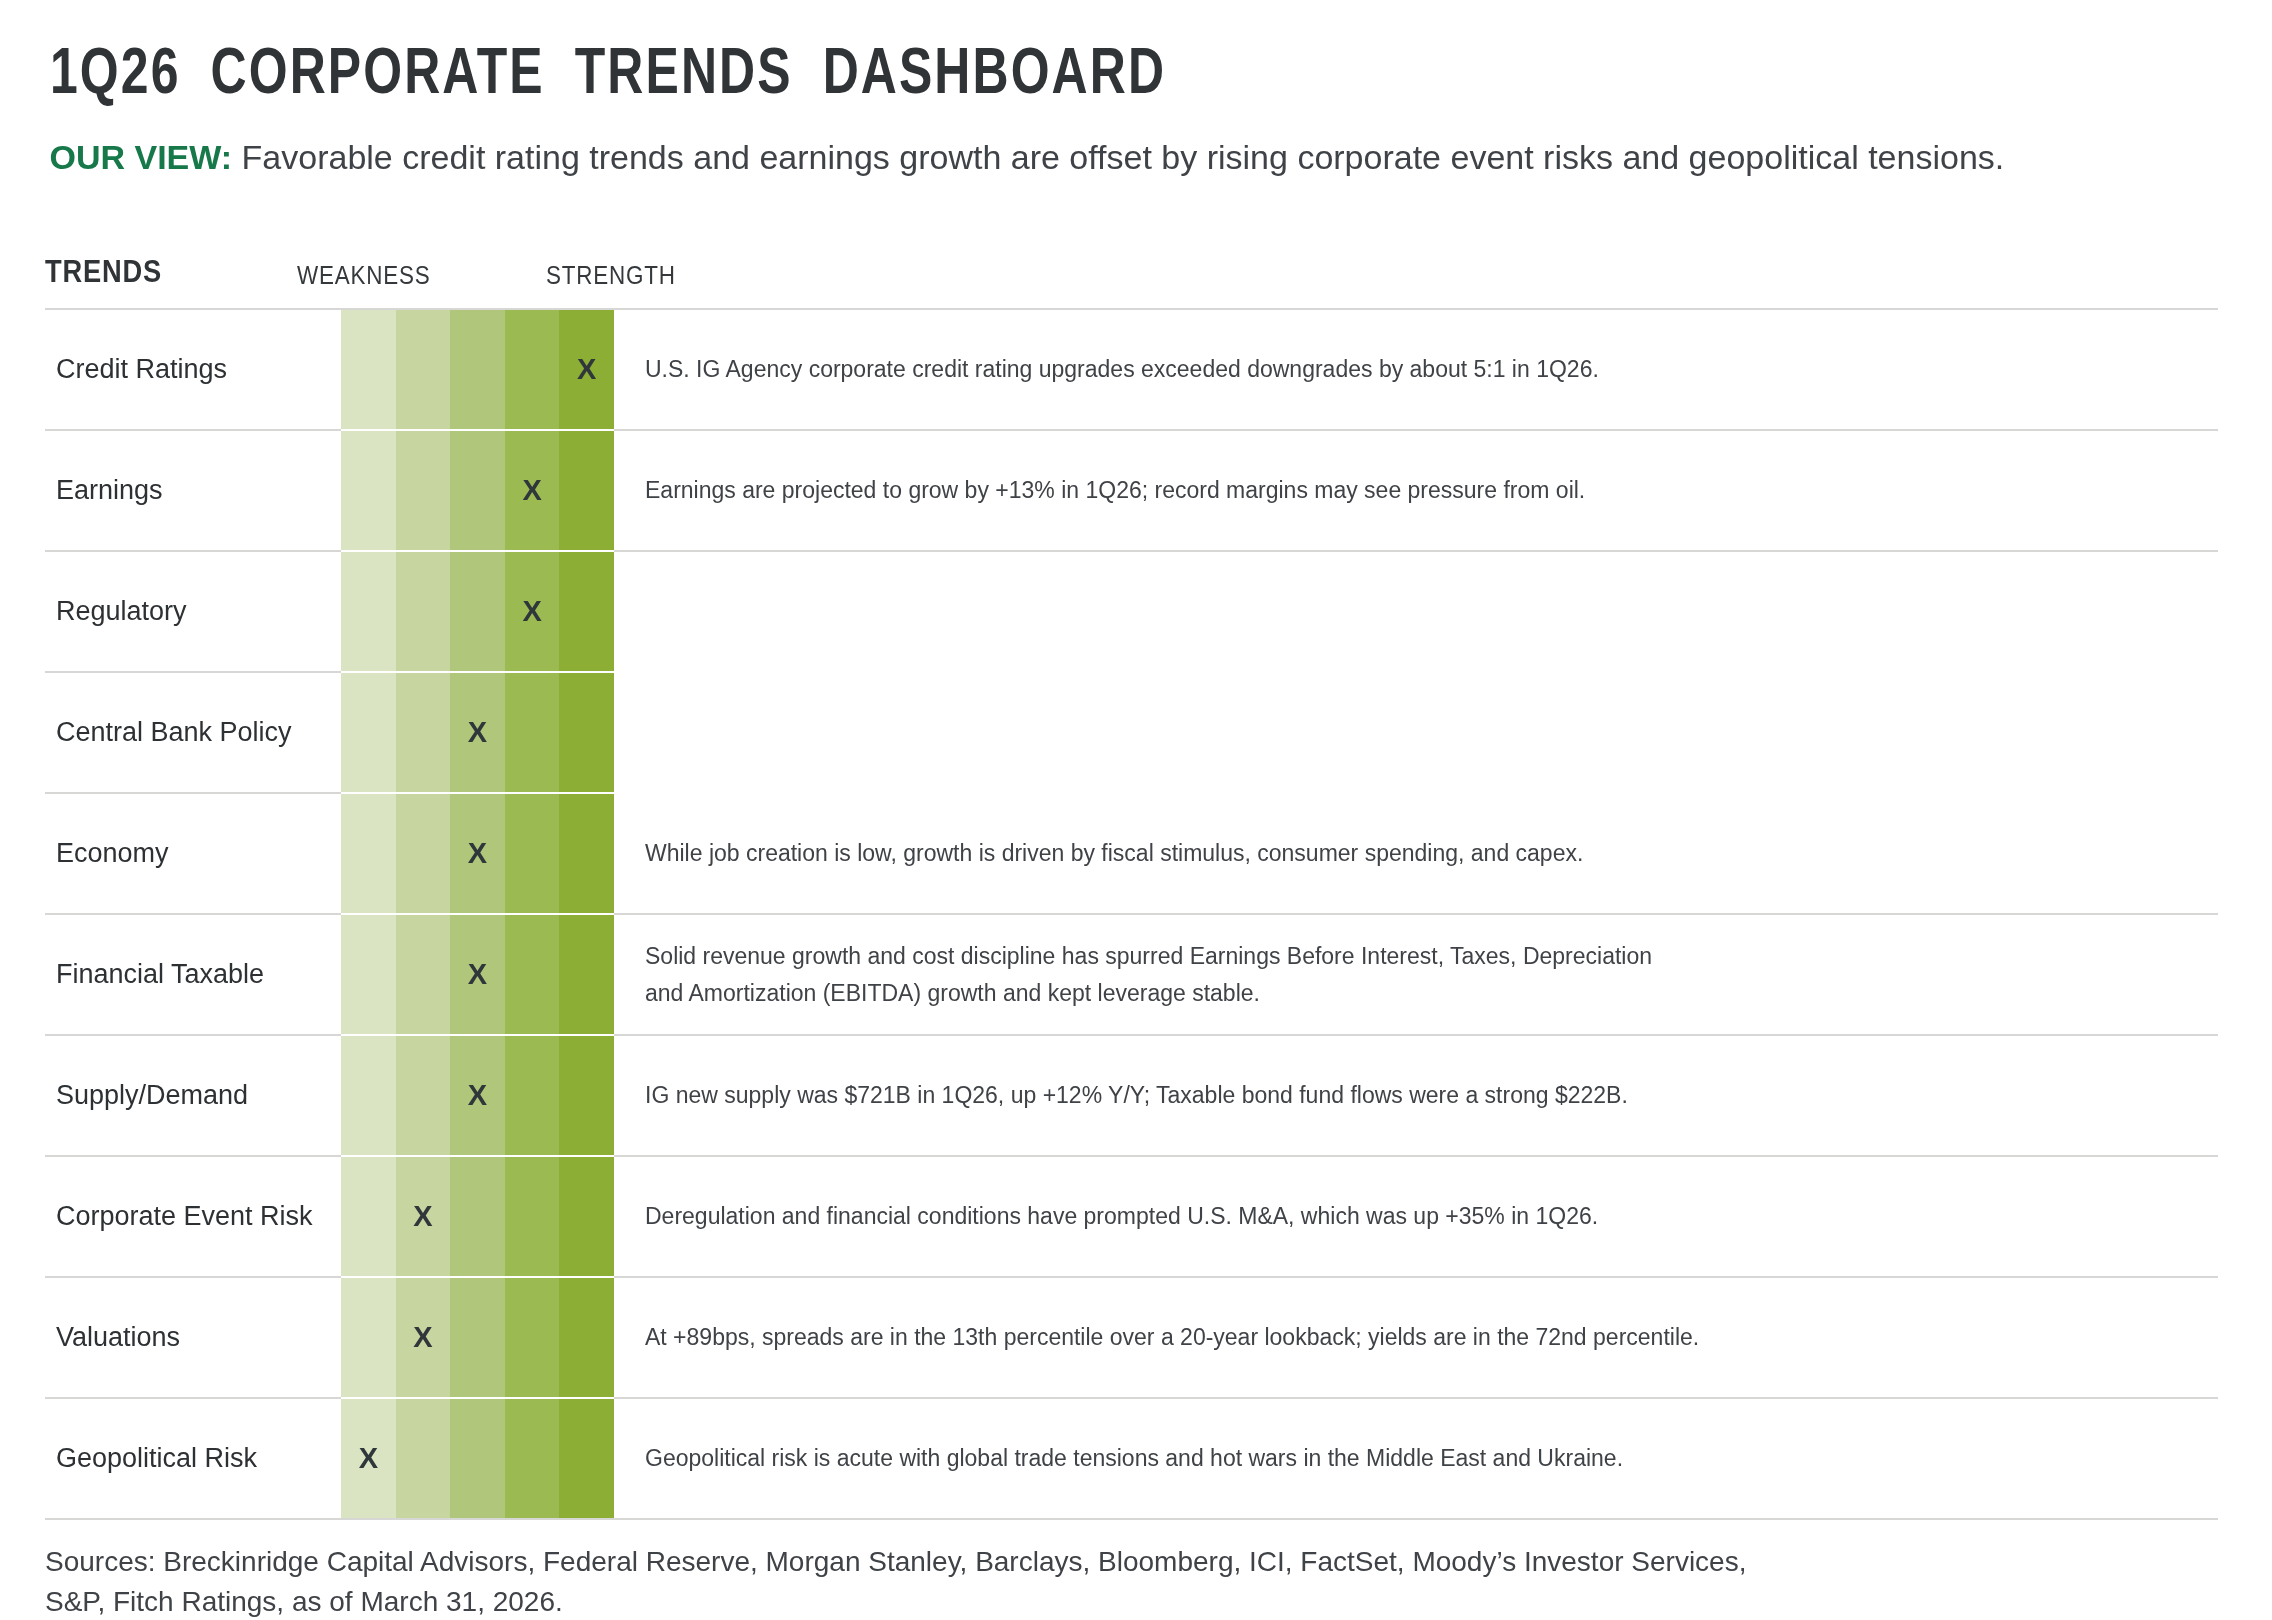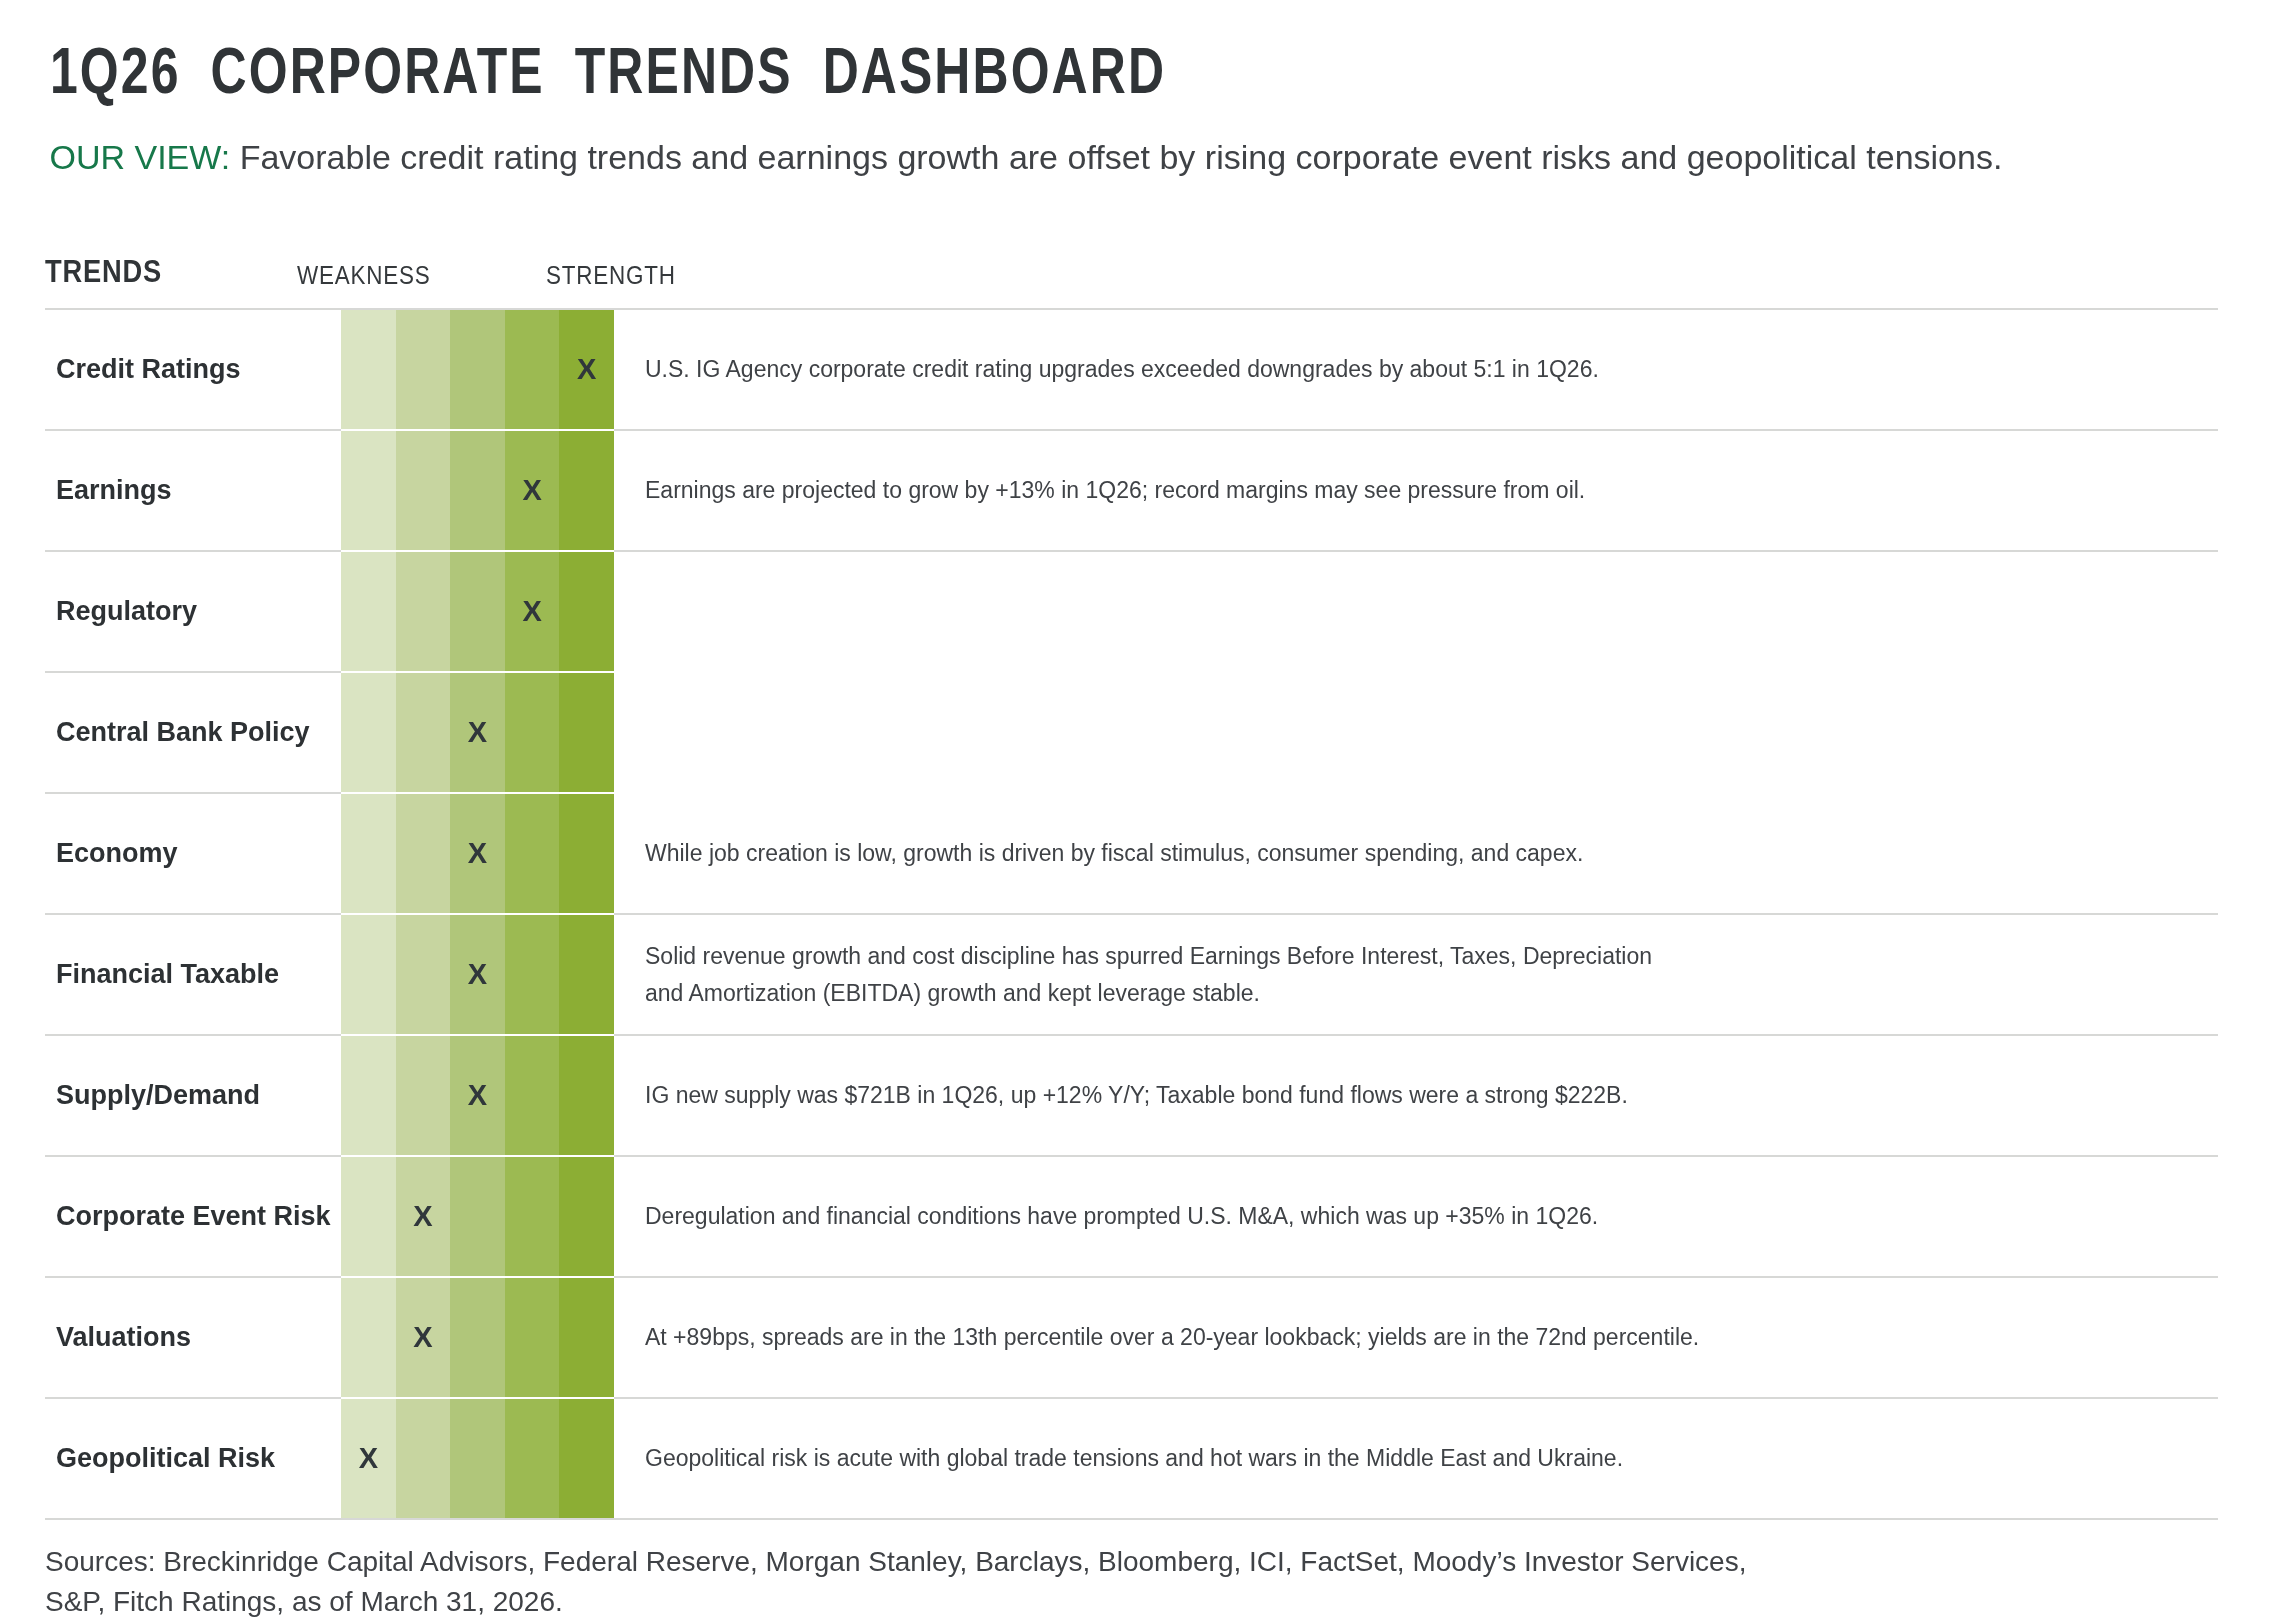--- a/index.html
+++ b/index.html
@@ -19,36 +19,36 @@
   .page{padding:27px 55px 0 45px;}
 
   .title{
     margin:7.3px 0 0 4.5px;
     font-size:64px;font-weight:600;color:var(--text-dark);
     letter-spacing:2.7px;word-spacing:18px;
     transform:scaleX(0.78);transform-origin:left center;
     white-space:nowrap;
   }
   .view-line{margin:27px 0 0 4.5px;font-size:34px;line-height:44px;}
-  .view-label{color:var(--accent);font-weight:400;}
+  .view-label{color:var(--accent);font-weight:700;}
   .view-text{color:var(--text-body);}
 
   .table-header{position:relative;height:47px;margin-top:64px;}
   .th{position:absolute;bottom:0;white-space:nowrap;}
   .cond{display:inline-block;transform:scaleX(0.88);transform-origin:left center;}
   .th-trends{left:0;font-size:31px;font-weight:700;color:var(--text-dark);letter-spacing:0.9px;}
   .th-weakness{left:252px;font-size:25.5px;font-weight:500;color:#35393c;letter-spacing:0.9px;}
   .th-strength{left:501px;font-size:25.5px;font-weight:500;color:#35393c;letter-spacing:0.9px;}
 
   .trends-table{margin-top:18px;border-top:2.7px solid var(--divider);}
   .row{display:flex;height:121px;align-items:stretch;}
   .label-cell{
     width:296px;display:flex;align-items:center;padding-left:11px;
     border-bottom:2.7px solid var(--divider);
-    font-size:27px;font-weight:700;color:var(--label-dark);
+    font-size:27px;font-weight:400;color:var(--label-dark);
   }
   .swatches{width:273px;display:flex;border-bottom:2.7px solid #ffffff;}
   .row:last-child .swatches{border-bottom-color:var(--divider);}
   .swatch{width:55px;display:flex;align-items:center;justify-content:center;}
   .marker{font-size:29px;font-weight:700;color:var(--marker);}
   .desc-cell{
     flex:1;display:flex;align-items:center;padding-left:31px;
     border-bottom:2.7px solid var(--divider);
   }
   .desc-text{

